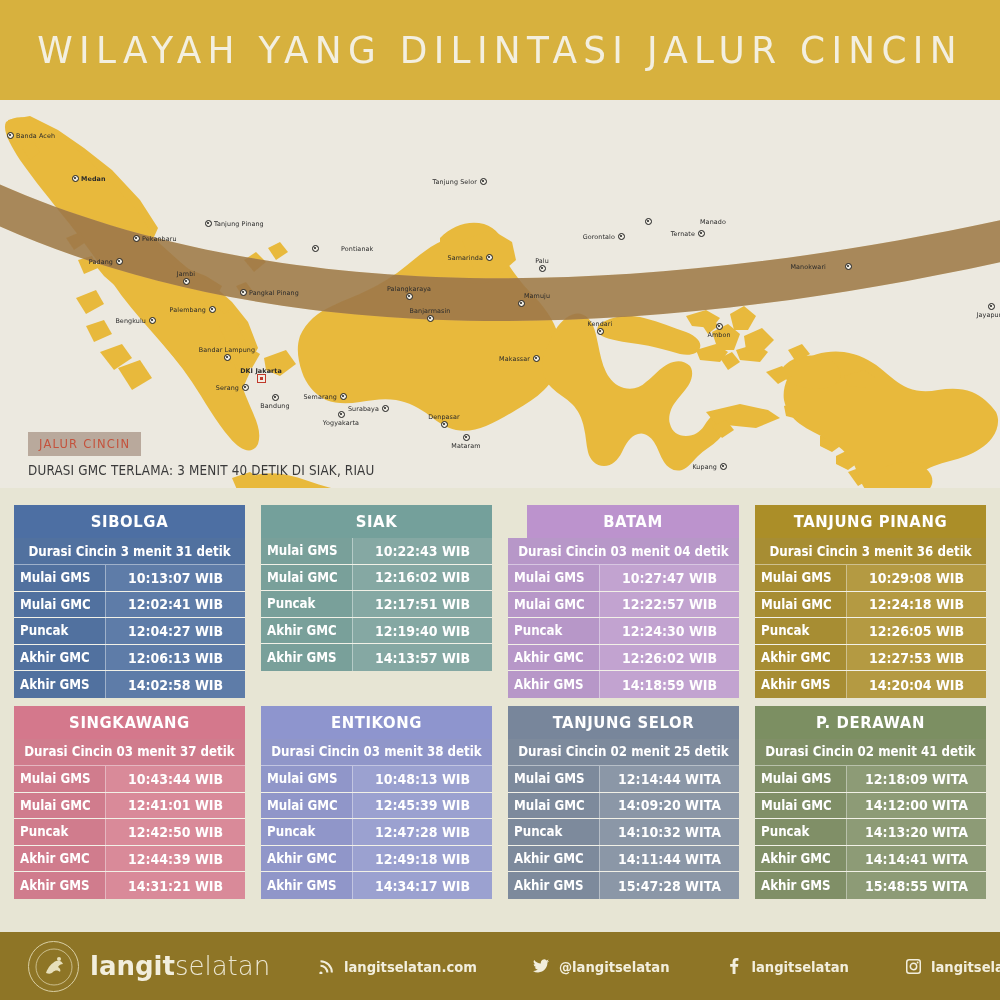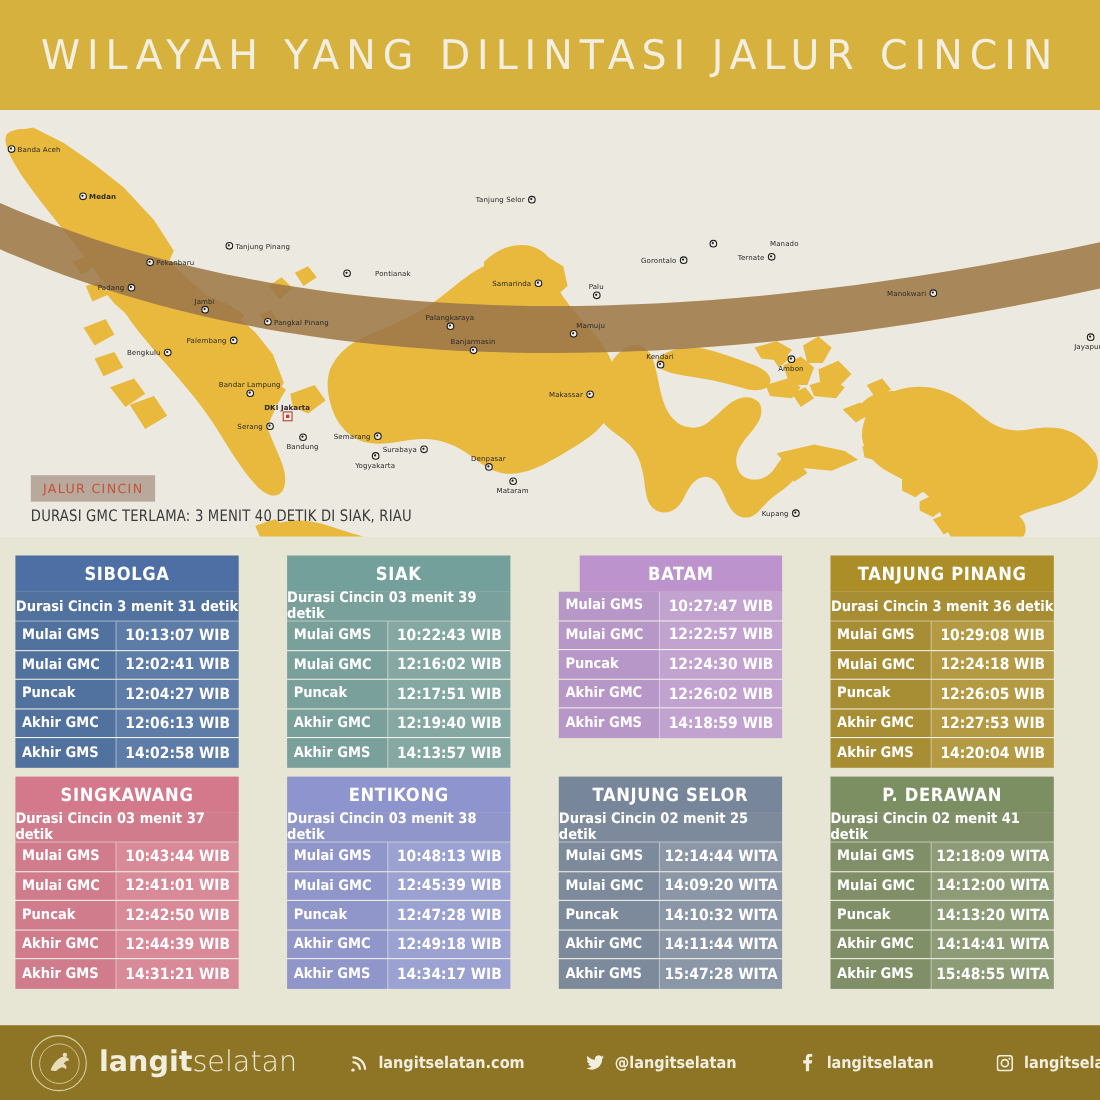--- a/index.html
+++ b/index.html
@@ -54,21 +54,21 @@
 
   
   .cards {
     position: absolute; left: 14px; top: 505px;
     width: 972px;
     display: grid;
     grid-template-columns: repeat(4, 231px);
     grid-column-gap: 16px;
     grid-row-gap: 8px;
   }
-  .card { width: 203px; }
+  .card { width: 231px; }
   .card .chead {
     height: 33px; display: flex; align-items: center; justify-content: center;
     color: #ffffff; font-weight: bold; font-size: 16.5px;
     letter-spacing: 0.6px;
     font-family: "DejaVu Sans Condensed","DejaVu Sans", sans-serif;
     transform: none;
   }
   .card .cdur {
     height: 27px; display: flex; align-items: center; justify-content: center;
     color: #ffffff; font-weight: bold; font-size: 13.2px;
@@ -346,21 +346,21 @@
         <div class="citylabel" style="left: 600px; top: 220px; transform: translateX(-50%);">Kendari</div>
         <div class="citymark" style="left: 617.5px; top: 132.5px;"></div>
         <div class="citylabel" style="right: 385px; top: 132.5px;">Gorontalo</div>
         <div class="citymark" style="left: 644.5px; top: 117.5px;"></div>
         <div class="citylabel" style="left: 654px; top: 117.5px; padding-left: 46px;">Manado</div>
         <div class="citymark" style="left: 697.5px; top: 129.5px;"></div>
         <div class="citylabel" style="right: 305px; top: 129.5px;">Ternate</div>
         <div class="citymark" style="left: 715.5px; top: 222.5px;"></div>
         <div class="citylabel" style="left: 719px; top: 231px; transform: translateX(-50%);">Ambon</div>
         <div class="citymark" style="left: 844.5px; top: 162.5px;"></div>
-        <div class="citylabel" style="right: 158px; top: 162.5px;">Manokwari</div>
+        <div class="citylabel" style="right: 174px; top: 162.5px;">Manokwari</div>
         <div class="citymark" style="left: 987.5px; top: 202.5px;"></div>
         <div class="citylabel" style="left: 991px; top: 211px; transform: translateX(-50%);">Jayapura</div>
         <div class="citymark" style="left: 719.5px; top: 362.5px;"></div>
         <div class="citylabel" style="right: 283px; top: 362.5px;">Kupang</div>
       </div>
   </div>
 
   <div class="cards" id="cards">
       <div class="card">
         <div class="chead" style="background: rgb(77, 111, 163);">SIBOLGA</div>
@@ -381,21 +381,20 @@
           <div class="clabel" style="background: rgb(81, 113, 159);">Akhir GMC</div>
           <div class="cval" style="background: rgb(94, 124, 168);">12:06:13  WIB</div>
         </div>
         <div class="crow">
           <div class="clabel" style="background: rgb(81, 113, 159);">Akhir GMS</div>
           <div class="cval" style="background: rgb(94, 124, 168);">14:02:58 WIB</div>
         </div>
       </div>
       <div class="card">
         <div class="chead" style="background: rgb(116, 160, 155);">SIAK</div>
-        <div class="cdur" style="background: rgb(121, 160, 154);">Durasi Cincin 03 menit 39 detik</div>
         <div class="crow">
           <div class="clabel" style="background: rgb(121, 160, 154);">Mulai GMS</div>
           <div class="cval" style="background: rgb(133, 168, 163);">10:22:43 WIB</div>
         </div>
         <div class="crow">
           <div class="clabel" style="background: rgb(121, 160, 154);">Mulai GMC</div>
           <div class="cval" style="background: rgb(133, 168, 163);">12:16:02 WIB</div>
         </div>
         <div class="crow">
           <div class="clabel" style="background: rgb(121, 160, 154);">Puncak</div>
@@ -405,20 +404,21 @@
           <div class="clabel" style="background: rgb(121, 160, 154);">Akhir GMC</div>
           <div class="cval" style="background: rgb(133, 168, 163);">12:19:40 WIB</div>
         </div>
         <div class="crow">
           <div class="clabel" style="background: rgb(121, 160, 154);">Akhir GMS</div>
           <div class="cval" style="background: rgb(133, 168, 163);">14:13:57 WIB</div>
         </div>
       </div>
       <div class="card">
         <div class="chead" style="background: rgb(188, 147, 205); margin-left: 19px;">BATAM</div>
+        <div class="cdur" style="background: rgb(183, 151, 200);">Durasi Cincin 03 menit 04 detik</div>
         <div class="crow">
           <div class="clabel" style="background: rgb(183, 151, 200);">Mulai GMS</div>
           <div class="cval" style="background: rgb(194, 163, 208);">10:27:47 WIB</div>
         </div>
         <div class="crow">
           <div class="clabel" style="background: rgb(183, 151, 200);">Mulai GMC</div>
           <div class="cval" style="background: rgb(194, 163, 208);">12:22:57 WIB</div>
         </div>
         <div class="crow">
           <div class="clabel" style="background: rgb(183, 151, 200);">Puncak</div>

